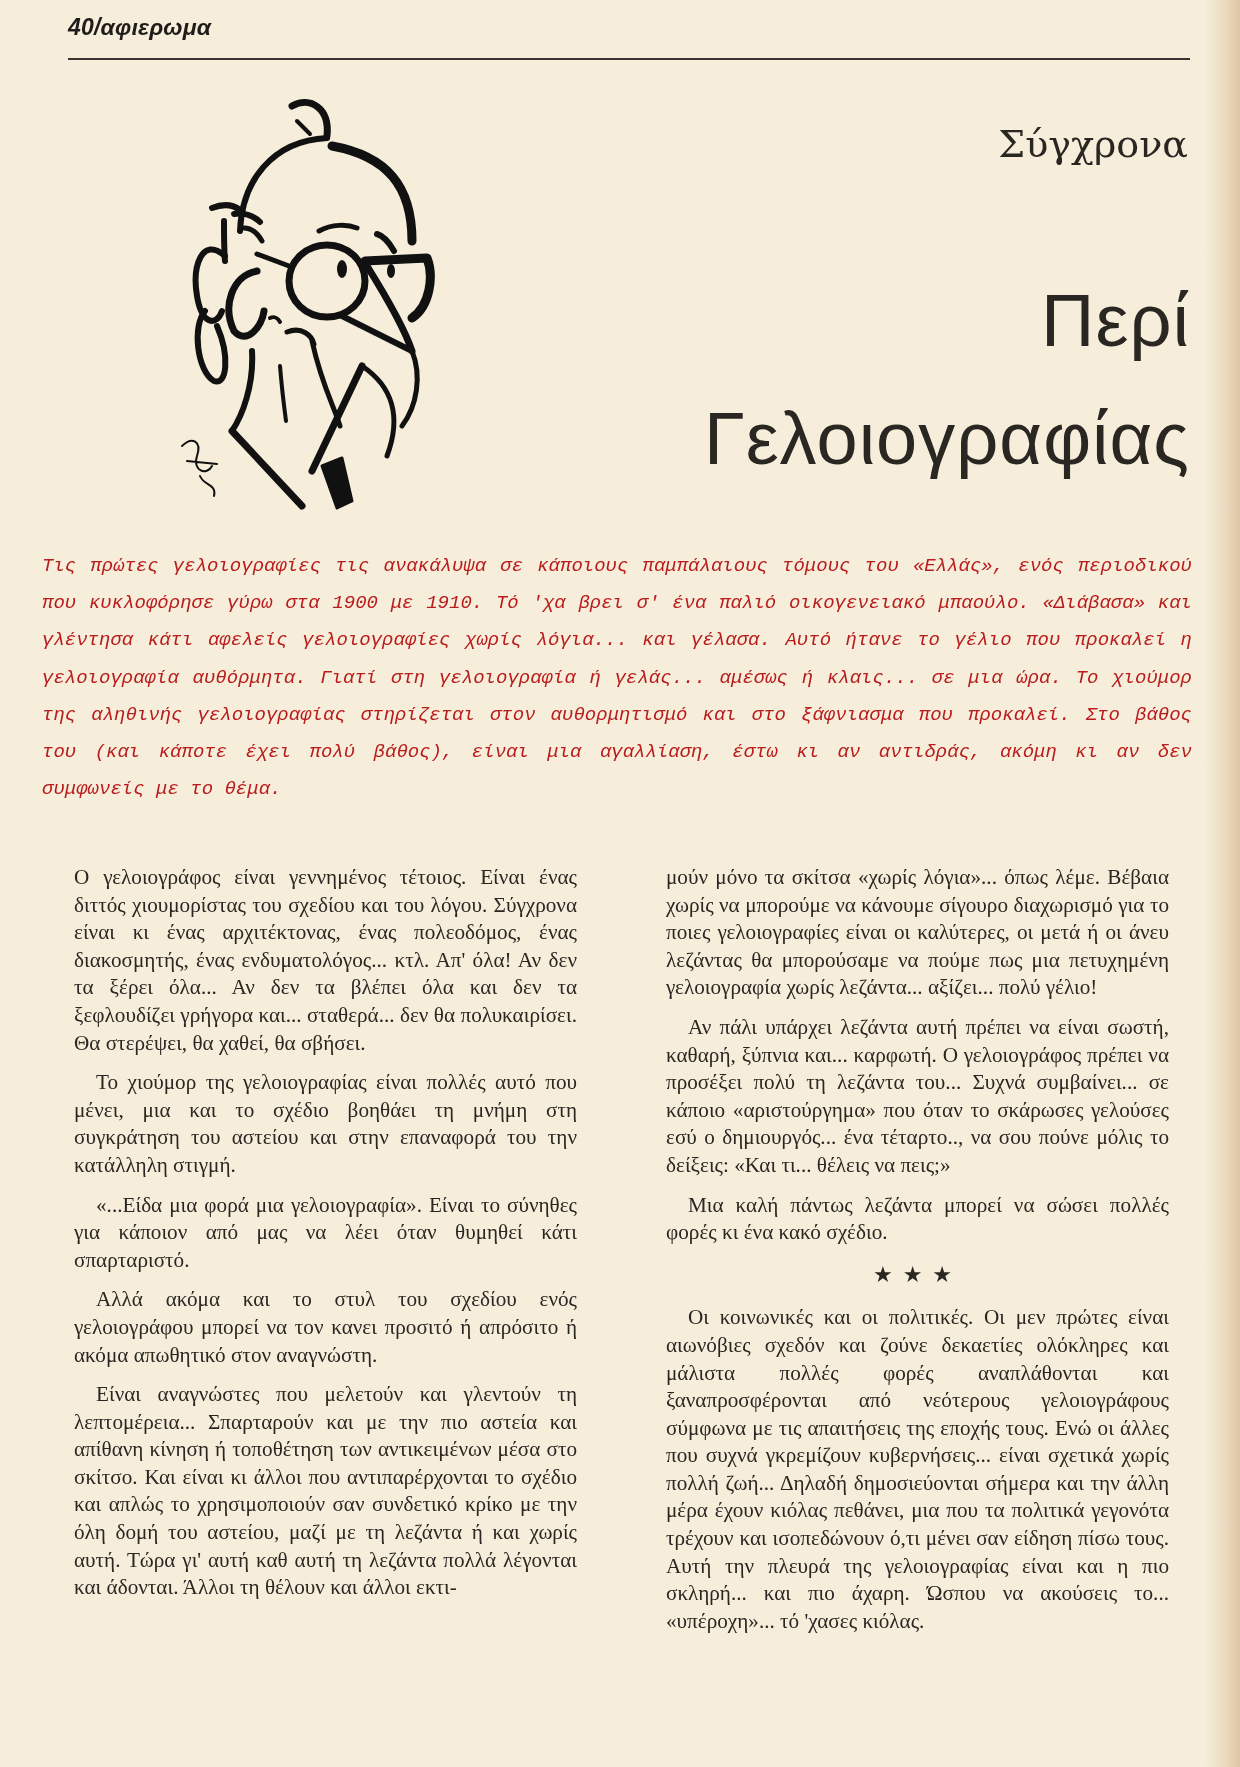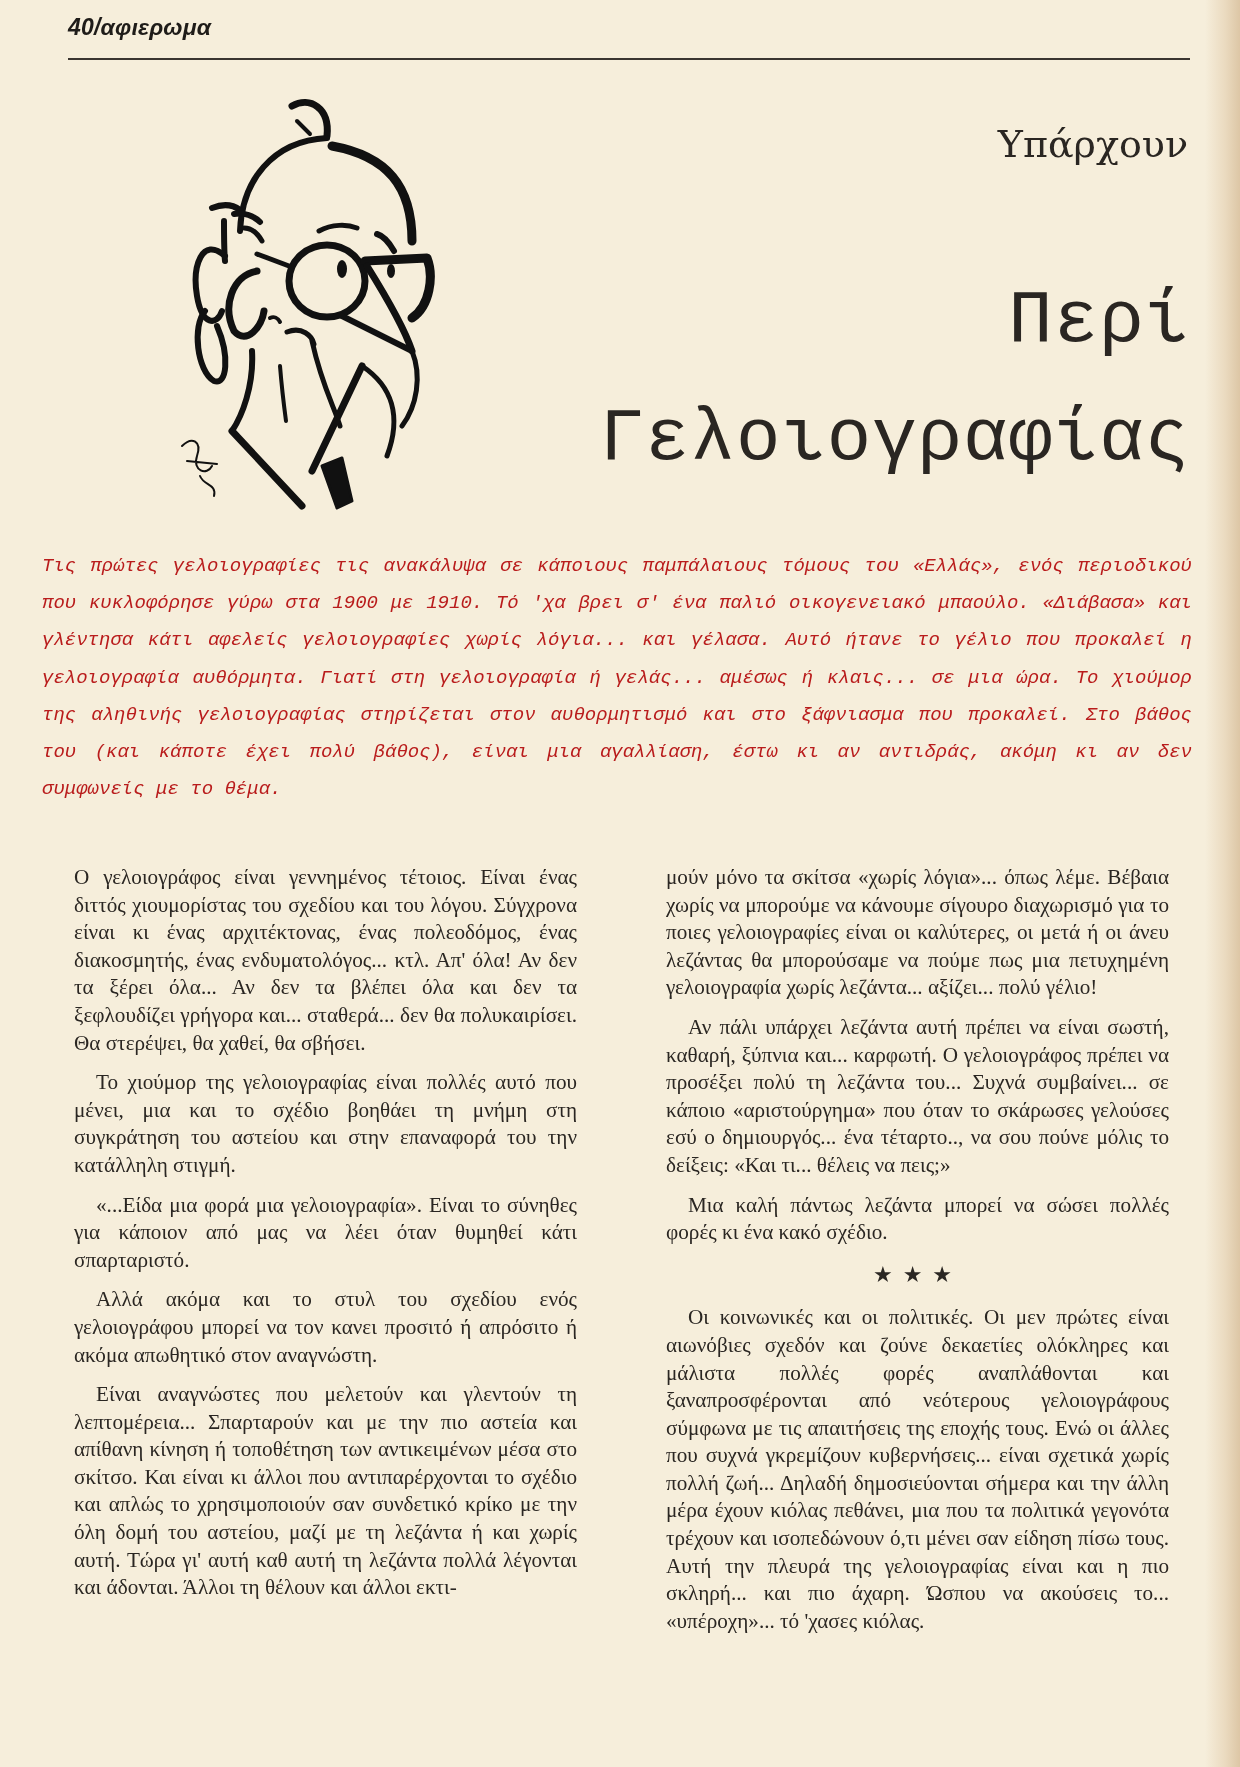--- a/index.html
+++ b/index.html
@@ -33,21 +33,21 @@
     position: absolute; left: 162px; top: 86px; width: 300px; height: 450px;
   }
   .author {
     position: absolute; right: 52px; top: 122px;
     font-family: "DejaVu Serif", serif;
     font-size: 38px; color: #2a2622;
   }
   .title {
     position: absolute; right: 50px; top: 262px;
     text-align: right;
-    font-family: Liberation Mono, monospace;
+    font-family: Liberation Sans, sans-serif;
     font-size: 74px; line-height: 118px; color: #2a2622;
     letter-spacing: 1px;
   }
   .intro {
     position: absolute; left: 42px; top: 548px; width: 1150px;
     font-family: Liberation Mono, monospace; font-style: italic;
     font-size: 19px; line-height: 37.2px;
     text-align: justify; text-align-last: left;
     color: #b91c1c;
   }
@@ -117,21 +117,21 @@
   <path d="M90 265 C92 300 80 330 70 345" stroke-width="6"></path>
 
   <path d="M70 345 L140 420" stroke-width="7"></path>
   <path d="M200 280 L150 385" stroke-width="7"></path>
   <path d="M160 380 L180 372 L190 415 L175 422 Z" fill="#111" stroke-width="3"></path>
   <path d="M200 280 C230 300 240 330 225 370" stroke-width="5"></path>
 
   <path d="M20 360 C30 350 40 355 35 370 C30 385 45 390 50 380 M25 375 L55 378 M38 390 C42 400 55 398 52 410" stroke-width="2"></path>
 </svg>
 
-<div class="author">Υπάρχουν</div>
+<div class="author">Σύγχρονα</div>
 
 <div class="title">
   <div>Περί</div>
   <div>Γελοιογραφίας</div>
 </div>
 
 <div class="intro">Τις πρώτες γελοιογραφίες τις ανακάλυψα σε κάποιους παμπάλαιους τόμους του «Ελλάς», ενός περιοδικού που κυκλοφόρησε γύρω στα 1900 με 1910. Τό 'χα βρει σ' ένα παλιό οικογενειακό μπαούλο. «Διάβασα» και γλέντησα κάτι αφελείς γελοιογραφίες χωρίς λόγια... και γέλασα. Αυτό ήτανε το γέλιο που προκαλεί η γελοιογραφία αυθόρμητα. Γιατί στη γελοιογραφία ή γελάς... αμέσως ή κλαις... σε μια ώρα. Το χιούμορ της αληθινής γελοιογραφίας στηρίζεται στον αυθορμητισμό και στο ξάφνιασμα που προκαλεί. Στο βάθος του (και κάποτε έχει πολύ βάθος), είναι μια αγαλλίαση, έστω κι αν αντιδράς, ακόμη κι αν δεν συμφωνείς με το θέμα.</div>
 
 <div class="col col-left">
   <p class="no-indent">Ο γελοιογράφος είναι γεννημένος τέτοιος. Είναι ένας διττός χιουμορίστας του σχεδίου και του λόγου. Σύγχρονα είναι κι ένας αρχιτέκτονας, ένας πολεοδόμος, ένας διακοσμητής, ένας ενδυματολόγος... κτλ. Απ' όλα! Αν δεν τα ξέρει όλα... Αν δεν τα βλέπει όλα και δεν τα ξεφλουδίζει γρήγορα και... σταθερά... δεν θα πολυκαιρίσει. Θα στερέψει, θα χαθεί, θα σβήσει.</p>

